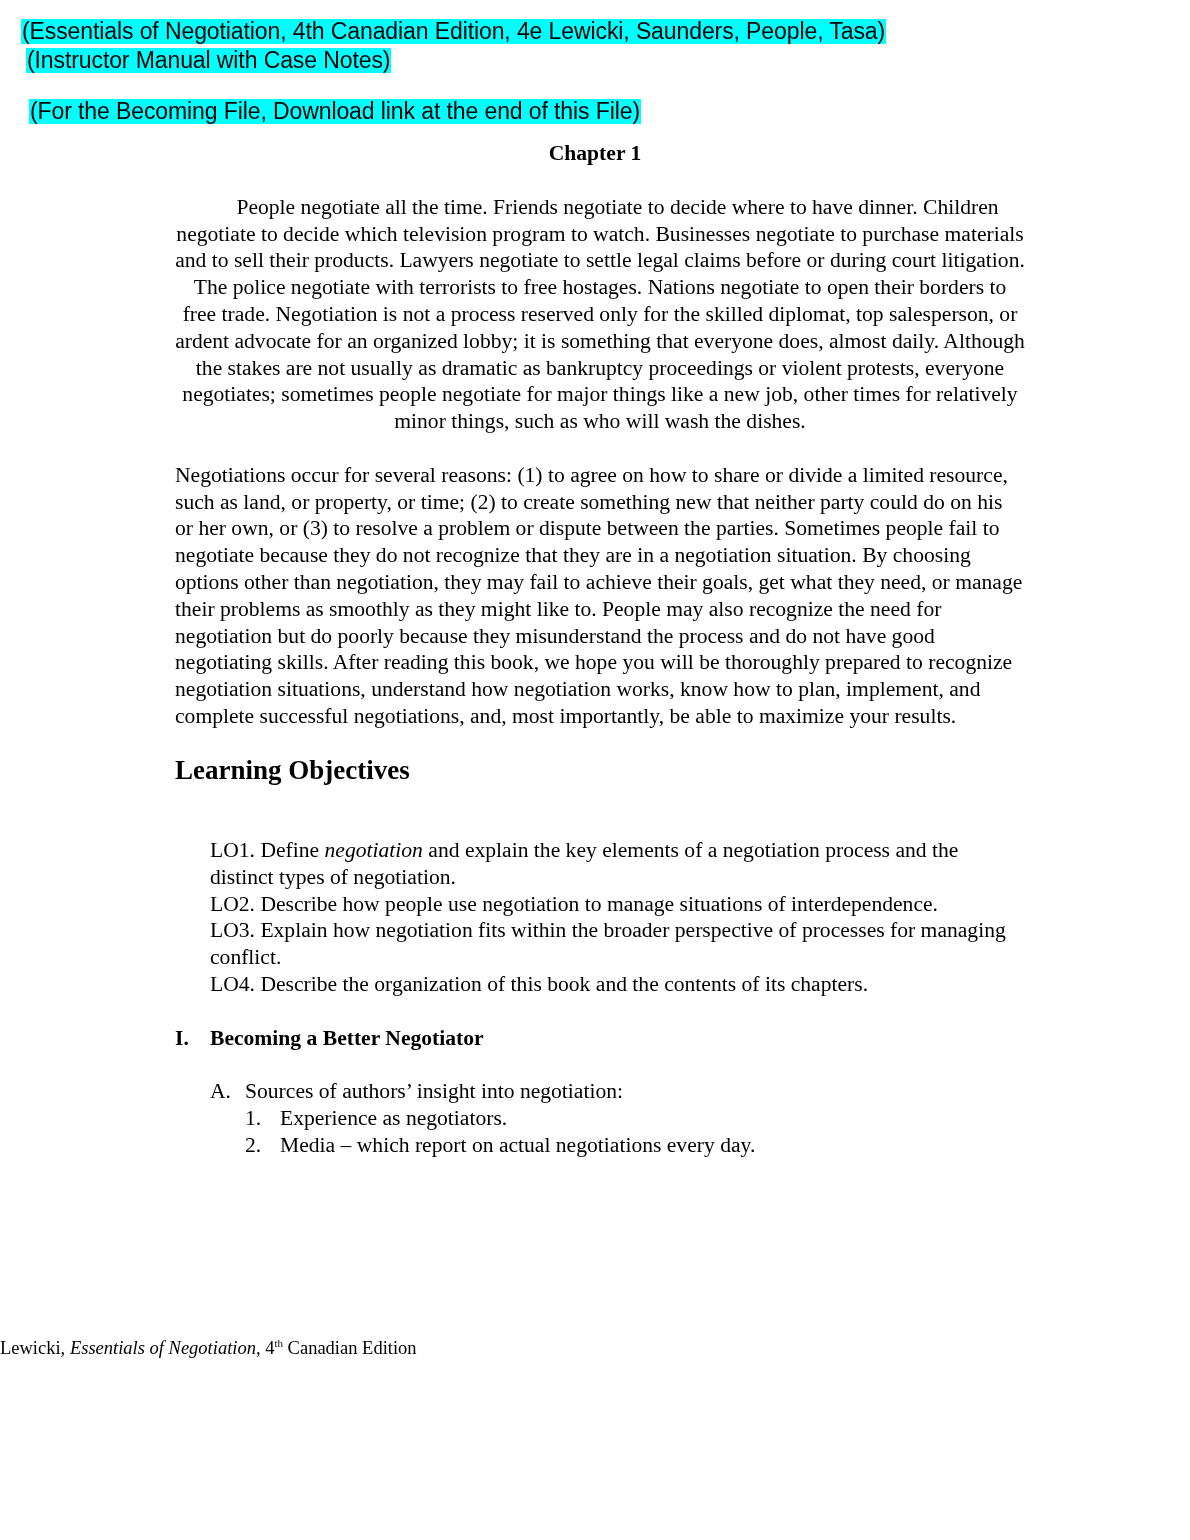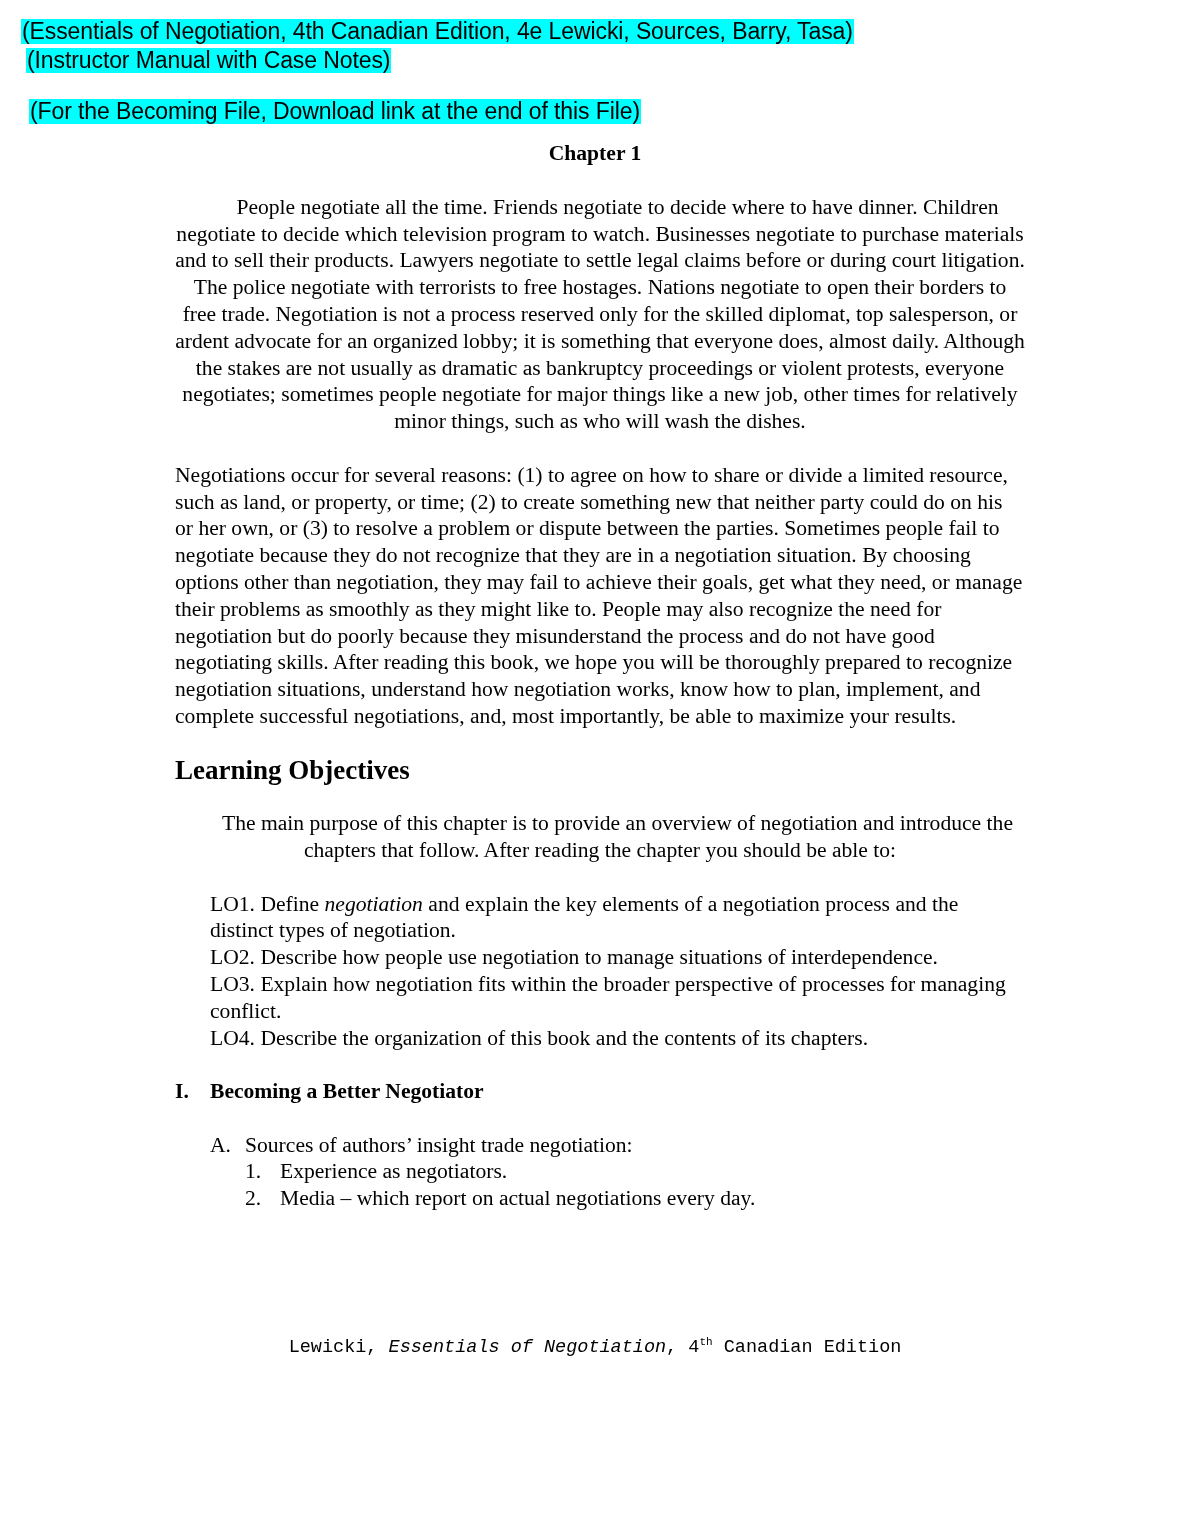--- a/index.html
+++ b/index.html
@@ -74,36 +74,36 @@
   .l1 .outline-text { font-weight: bold; }
   .l2 { padding-left: 35px; }
   .l2 .outline-num { width: 35px; }
   .l3 { padding-left: 70px; }
   .l3 .outline-num { width: 35px; }
   .footer {
     position: absolute;
     left: 0;
     width: 1190px;
     top: 1337px;
-    text-align: center;
-    font-family: Liberation Mono, monospace;
+    text-align: left;
+    font-family: Liberation Serif, serif;
     font-size: 18.5px;
     line-height: 22px;
   }
   .footer sup {
     font-size: 11px;
     vertical-align: 7px;
     line-height: 0;
   }
   em { font-style: italic; }
 </style>
 </head>
 <body>
 
-<div id="banner-1" class="banner">(Essentials of Negotiation, 4th Canadian Edition, 4e Lewicki, Sources, Barry, Tasa)</div>
+<div id="banner-1" class="banner">(Essentials of Negotiation, 4th Canadian Edition, 4e Lewicki, Saunders, People, Tasa)</div>
 <div id="banner-2" class="banner">(Instructor Manual with Case Notes)</div>
 <div id="banner-3" class="banner">(For the Becoming File, Download link at the end of this File)</div>
 
 <div class="page">
   <div class="chapter-head">
     <div>Chapter 1</div>
   </div>
 
   <div class="gap-1"></div>
 
@@ -112,21 +112,20 @@
   <div class="gap-1"></div>
 
   <p class="para">Negotiations occur for several reasons: (1) to agree on how to share or divide a limited resource, such as land, or property, or time; (2) to create something new that neither party could do on his or her own, or (3) to resolve a problem or dispute between the parties. Sometimes people fail to negotiate because they do not recognize that they are in a negotiation situation. By choosing options other than negotiation, they may fail to achieve their goals, get what they need, or manage their problems as smoothly as they might like to. People may also recognize the need for negotiation but do poorly because they misunderstand the process and do not have good negotiating skills. After reading this book, we hope you will be thoroughly prepared to recognize negotiation situations, understand how negotiation works, know how to plan, implement, and complete successful negotiations, and, most importantly, be able to maximize your results.</p>
 
   <div class="gap-1"></div>
 
   <h2 class="section">Learning Objectives</h2>
 
   <div class="gap-1"></div>
 
-  <p class="para indent">The main purpose of this chapter is to provide an overview of negotiation and introduce the chapters that follow. After reading the chapter you should be able to:</p>
 
   <div class="gap-1"></div>
 
   <div class="lo-list">
     <p class="lo-item"><span>LO1. Define </span><em>negotiation</em><span> and explain the key elements of a negotiation process and the distinct types of negotiation.</span></p>
     <p class="lo-item"><span>LO2. Describe how people use negotiation to manage situations of interdependence.</span></p>
     <p class="lo-item"><span>LO3. Explain how negotiation fits within the broader perspective of processes for managing conflict.</span></p>
     <p class="lo-item"><span>LO4. Describe the organization of this book and the contents of its chapters.</span></p>
   </div>
 
@@ -134,21 +133,21 @@
 
   <div class="outline-row l1">
     <span class="outline-num">I.</span>
     <span class="outline-text">Becoming a Better Negotiator</span>
   </div>
 
   <div class="gap-1"></div>
 
   <div class="outline-row l2">
     <span class="outline-num">A.</span>
-    <span class="outline-text">Sources of authors’ insight trade negotiation:</span>
+    <span class="outline-text">Sources of authors’ insight into negotiation:</span>
   </div>
   <div class="outline-row l3">
     <span class="outline-num">1.</span>
     <span class="outline-text">Experience as negotiators.</span>
   </div>
   <div class="outline-row l3">
     <span class="outline-num">2.</span>
     <span class="outline-text">Media – which report on actual negotiations every day.</span>
   </div>
 </div>

